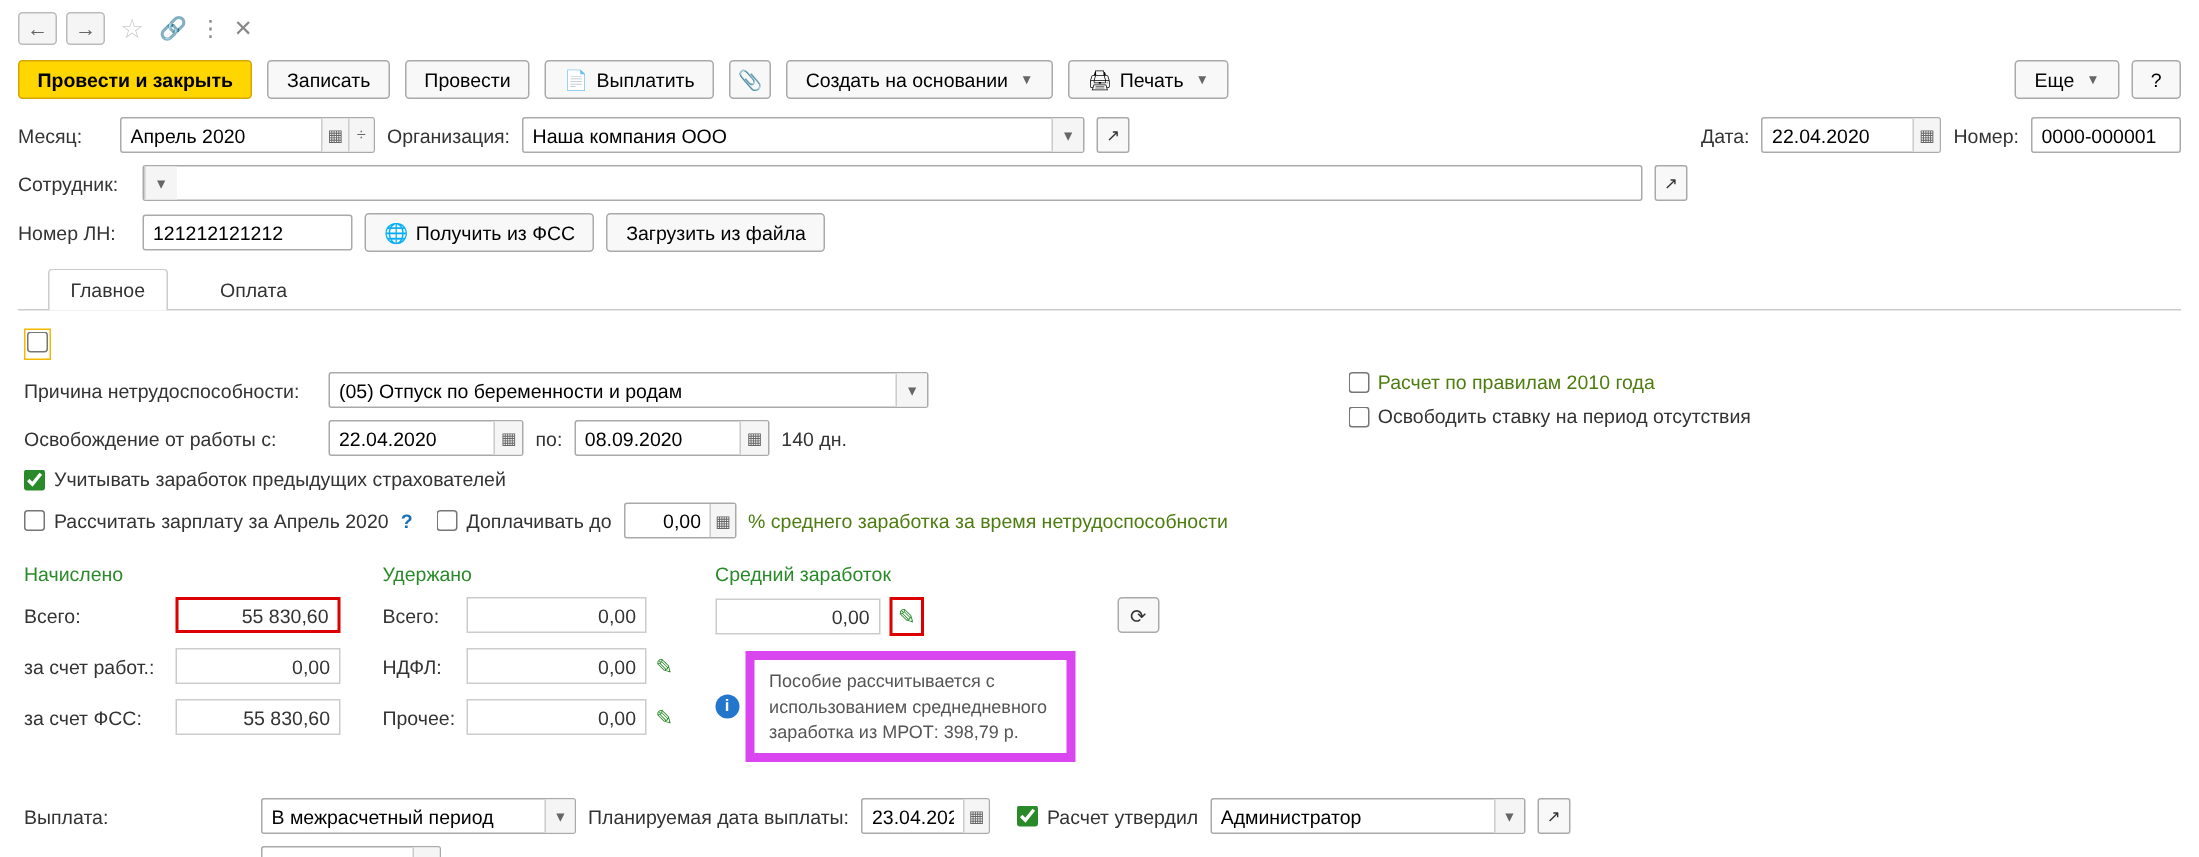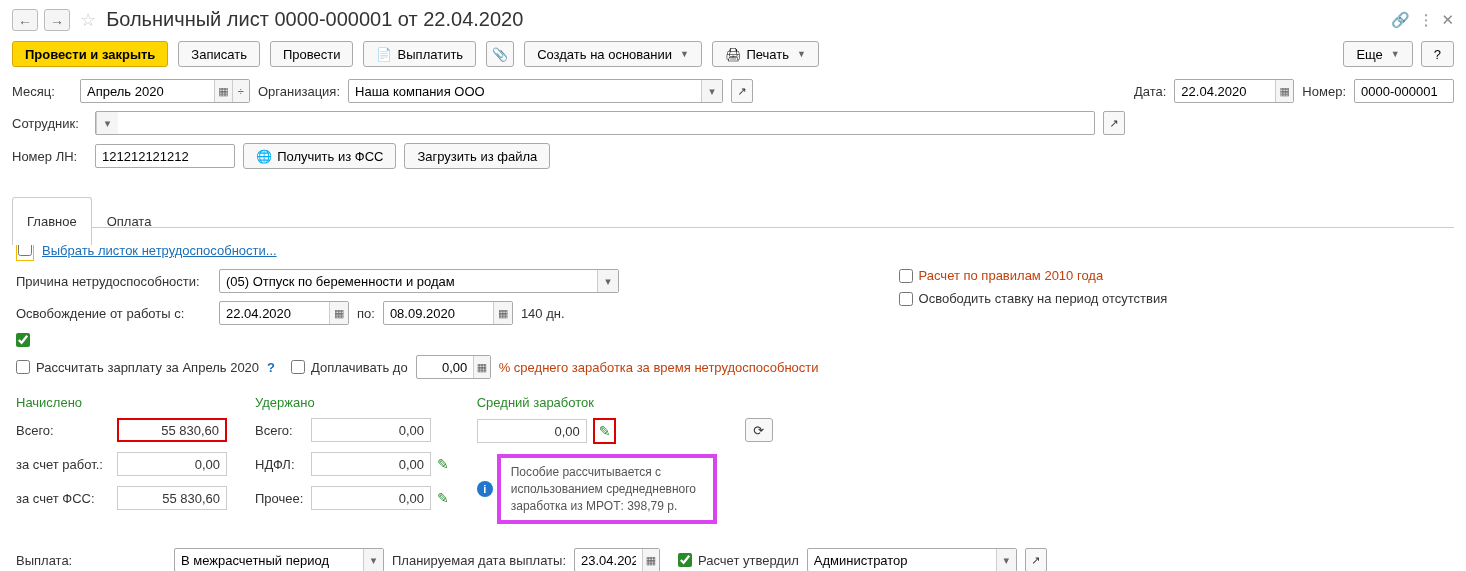--- a/index.html
+++ b/index.html
@@ -19,21 +19,21 @@
 .toolbar-right { margin-left: auto; display: flex; gap: 8px; }
 
 .form-row { display: flex; align-items: center; gap: 8px; margin-bottom: 8px; }
 .label { min-width: 90px; }
 .input-wrap { display: flex; align-items: center; border: 1px solid #aaa; border-radius: 2px; background: #fff; height: 24px; }
 .input-wrap input { border: none; outline: none; padding: 0 6px; height: 22px; font-size: 13px; width: 100%; background: transparent; }
 .input-addon { width: 22px; height: 22px; border-left: 1px solid #ccc; display: flex; align-items: center; justify-content: center; font-size: 11px; color: #666; cursor: pointer; background: #f5f5f5; }
 .ext-btn { width: 22px; height: 24px; border: 1px solid #aaa; border-radius: 2px; background: #f8f8f8; display: flex; align-items: center; justify-content: center; font-size: 11px; cursor: pointer; }
 
 .tabs { display: flex; border-bottom: 1px solid #ccc; margin: 10px 0 12px; }
-.tab { padding: 16px 14px; border: 1px solid transparent; border-bottom: none; cursor: pointer; position: relative; top: 18px; }
+.tab { padding: 6px 14px; border: 1px solid transparent; border-bottom: none; cursor: pointer; position: relative; top: 1px; margin-left: 20px; }
 .tab.active { border-color: #ccc; background: #fff; border-radius: 3px 3px 0 0; }
 
 .content { padding: 0 4px; }
 .link-blue { color: #1a6fb8; text-decoration: underline; cursor: pointer; }
 .checkbox-wrap { display: flex; align-items: center; gap: 6px; }
 input[type=checkbox] { width: 14px; height: 14px; }
 .check-green { accent-color: #2a8a2a; }
 .hl { border: 1px solid #f5b800; padding: 1px; }
 
 .two-col { display: flex; gap: 80px; }
@@ -42,36 +42,35 @@
 
 .summary { display: flex; gap: 28px; margin-top: 8px; }
 .sum-col { }
 .sum-header { color: #2a8a2a; margin-bottom: 8px; }
 .sum-row { display: flex; align-items: center; gap: 6px; margin-bottom: 10px; }
 .sum-label { width: 95px; }
 .sum-val { border: 1px solid #ccc; height: 24px; width: 110px; text-align: right; padding: 0 6px; display: flex; align-items: center; justify-content: flex-end; background: #fff; }
 .red-box { border: 2px solid #d00; }
 .pencil { color: #2a8a2a; font-size: 14px; cursor: pointer; }
 .info-ico { width: 16px; height: 16px; border-radius: 50%; background: #2277cc; color: #fff; display: flex; align-items: center; justify-content: center; font-size: 11px; font-weight: bold; }
-.info-box { border: 4px solid #d946ef; padding: 6px 10px; width: 220px; color: #555; font-size: 12px; line-height: 1.4; }
+.info-box { border: 6px solid #d946ef; padding: 6px 10px; width: 220px; color: #555; font-size: 12px; line-height: 1.4; }
 .refresh-btn { width: 28px; height: 24px; border: 1px solid #aaa; border-radius: 3px; background: #f8f8f8; display: flex; align-items: center; justify-content: center; cursor: pointer; }
 
-.gray-text { color: #c2410c; }
+.gray-text { color: #4d7c0f; }
 .q-icon { color: #1a6fb8; font-weight: bold; cursor: pointer; }
 .gap4 { gap: 4px; }
 .spacer { flex: 1; }
 </style>
 </head>
 <body>
 
 <div class="title-bar">
   <div class="nav-btn">←</div>
   <div class="nav-btn">→</div>
   <span class="star-icon">☆</span>
-  <div class="doc-title">Больничный лист 0000-000001 от 22.04.2020</div>
   <div class="title-right">
     <span class="link-icon">🔗</span>
     <span class="link-icon">⋮</span>
     <span class="link-icon">✕</span>
   </div>
 </div>
 
 <div class="toolbar">
   <button class="btn btn-primary">Провести и закрыть</button>
   <button class="btn">Записать</button>
@@ -150,21 +149,20 @@
   <div class="tab active">Главное</div>
   <div class="tab">Оплата</div>
 </div>
 
 <div class="content">
   <div class="two-col">
     <div class="col-left">
 
       <div class="form-row">
         <span class="hl"><input type="checkbox" style=""></span>
-        <span class="link-blue">Выбрать листок нетрудоспособности...</span>
       </div>
 
       <div class="form-row">
         <span style="min-width:195px">Причина нетрудоспособности:</span>
         <div class="input-wrap" style="width:400px">
           <input value="(05) Отпуск по беременности и родам" style="">
           <span class="input-addon">▾</span>
         </div>
       </div>
 
@@ -177,20 +175,21 @@
         <span>по:</span>
         <div class="input-wrap" style="width:130px">
           <input value="08.09.2020" style="">
             <span class="input-addon">▦</span>
         </div>
         <span>140 дн.</span>
       </div>
 
       <div class="form-row checkbox-wrap">
         <input type="checkbox" checked="" class="check-green" style="">
+        <span>Учитывать заработок предыдущих страхователей</span>
       </div>
 
       <div class="form-row">
         <div class="checkbox-wrap">
           <input type="checkbox" style="">
           <span>Рассчитать зарплату за Апрель 2020</span>
         </div>
         <span class="q-icon">?</span>
         <div class="checkbox-wrap" style="margin-left:8px">
           <input type="checkbox" style="">

